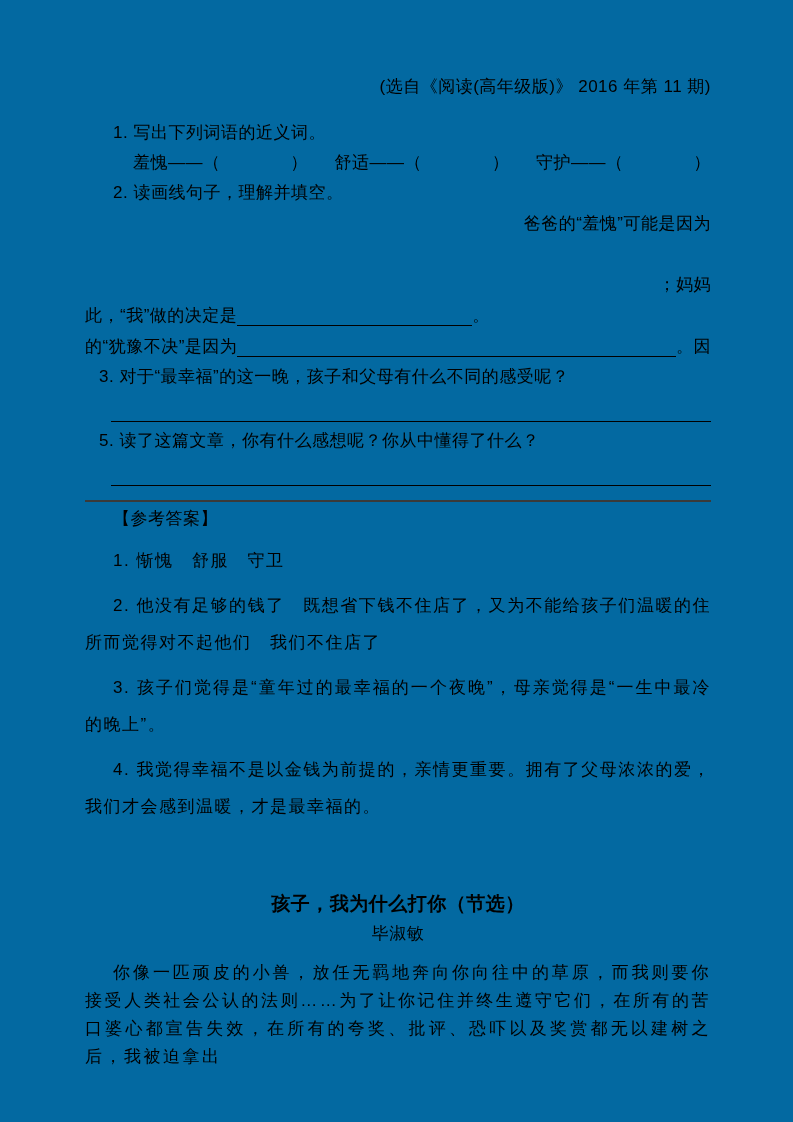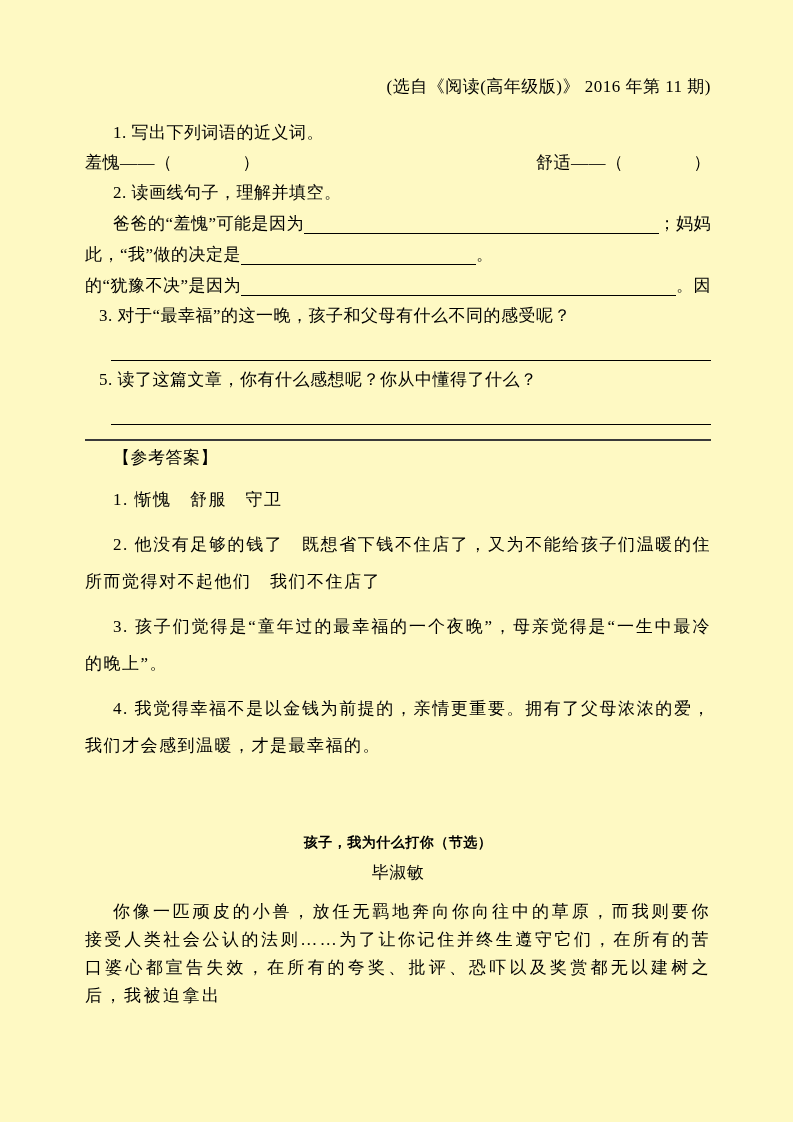--- a/index.html
+++ b/index.html
@@ -1,50 +1,51 @@
 <!DOCTYPE html>
 <html><head>
 <meta charset="utf-8">
 <style>
   * { margin: 0; padding: 0; box-sizing: border-box; }
   html, body { background: #ffffff; }
   .page {
     position: relative;
     width: 793px;
     height: 1122px;
-    background: #fef9c3;
+    background: #0369a1;
     padding: 72px 82px 0 85px;
-    font-family: Liberation Serif, serif;
+    font-family: Liberation Sans, sans-serif;
     font-size: 17px;
     color: #000;
     overflow: hidden;
   }
   .source {
     text-align: right;
     line-height: 30px;
     margin-bottom: 16px;
     letter-spacing: 0.5px;
   }
   .questions p { line-height: 30px; letter-spacing: 0.5px; }
   .indent2 { text-indent: 28px; }
   .indent1 { text-indent: 14px; }
   .syn-row {
     display: flex;
     justify-content: space-between;
     line-height: 30px;
     letter-spacing: 0.5px;
+    margin-left: 48px;
   }
   .fill-line {
     display: flex;
     align-items: flex-end;
     line-height: 31px;
     white-space: nowrap;
     letter-spacing: 0.5px;
   }
-  .fill-line.first { padding-left: 28px; }
+  .fill-line.first { padding-left: 28px; flex-direction: column; }
   .fill-line .txt { flex: 0 0 auto; }
   .blank {
     border-bottom: 1.5px solid #000;
     height: 25px;
     margin-bottom: 5px;
   }
   .blank.grow { flex: 1 1 auto; }
   .blank.fixed { flex: 0 0 235px; }
   .answer-line {
     border-bottom: 1.5px solid #000;
@@ -66,21 +67,21 @@
     line-height: 37px;
     margin-top: 6px;
     text-indent: 28px;
     text-align: justify;
     letter-spacing: 1.5px;
   }
   .ans + .ans { margin-top: 8px; }
   .essay-title {
     margin-top: 64px;
     text-align: center;
-    font-size: 14px;
+    font-size: 19px;
     font-weight: bold;
     line-height: 30px;
     letter-spacing: 0.5px;
   }
   .essay-author {
     text-align: center;
     line-height: 30px;
     letter-spacing: 0.5px;
   }
   .essay-para {
@@ -97,20 +98,21 @@
 <div class="page">
 
   <p class="source">(选自《阅读(高年级版)》 2016 年第 11 期)</p>
 
   <section class="questions">
     <p class="indent2">1. 写出下列词语的近义词。</p>
 
     <div class="syn-row">
       <span>羞愧——（　　　　）</span>
       <span>舒适——（　　　　）</span>
+      <span>守护——（　　　　）</span>
     </div>
 
     <p class="indent2">2. 读画线句子，理解并填空。</p>
 
     <div class="fill-line first">
       <span class="txt">爸爸的“羞愧”可能是因为</span>
       <span class="blank grow"></span>
       <span class="txt">；妈妈</span>
     </div>
     <div class="fill-line">

